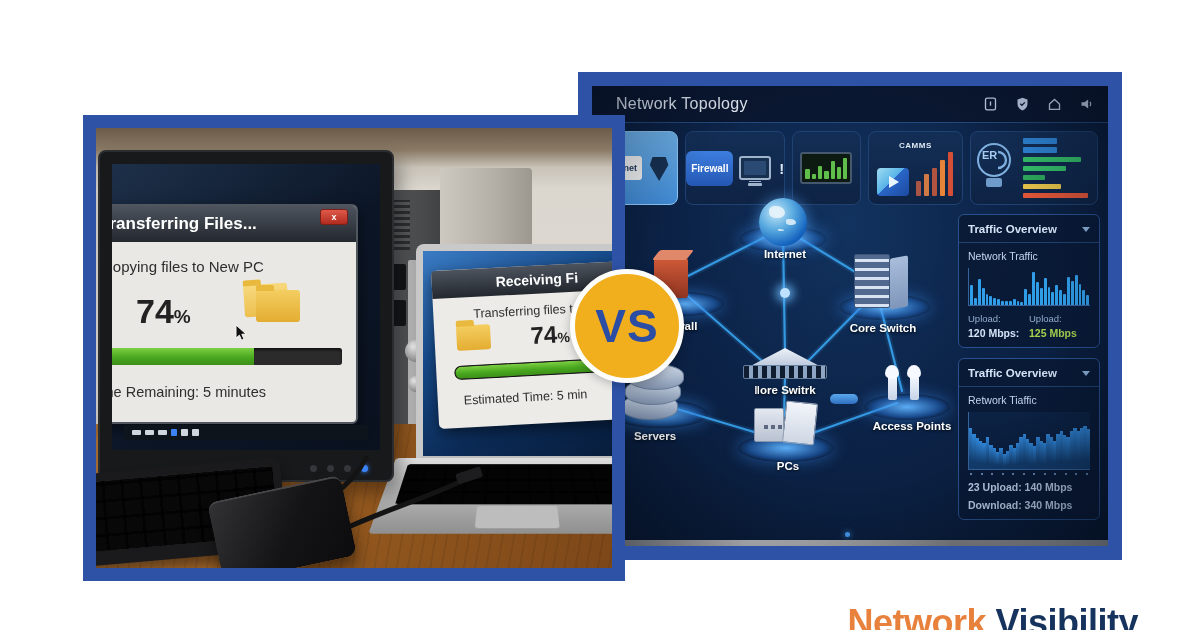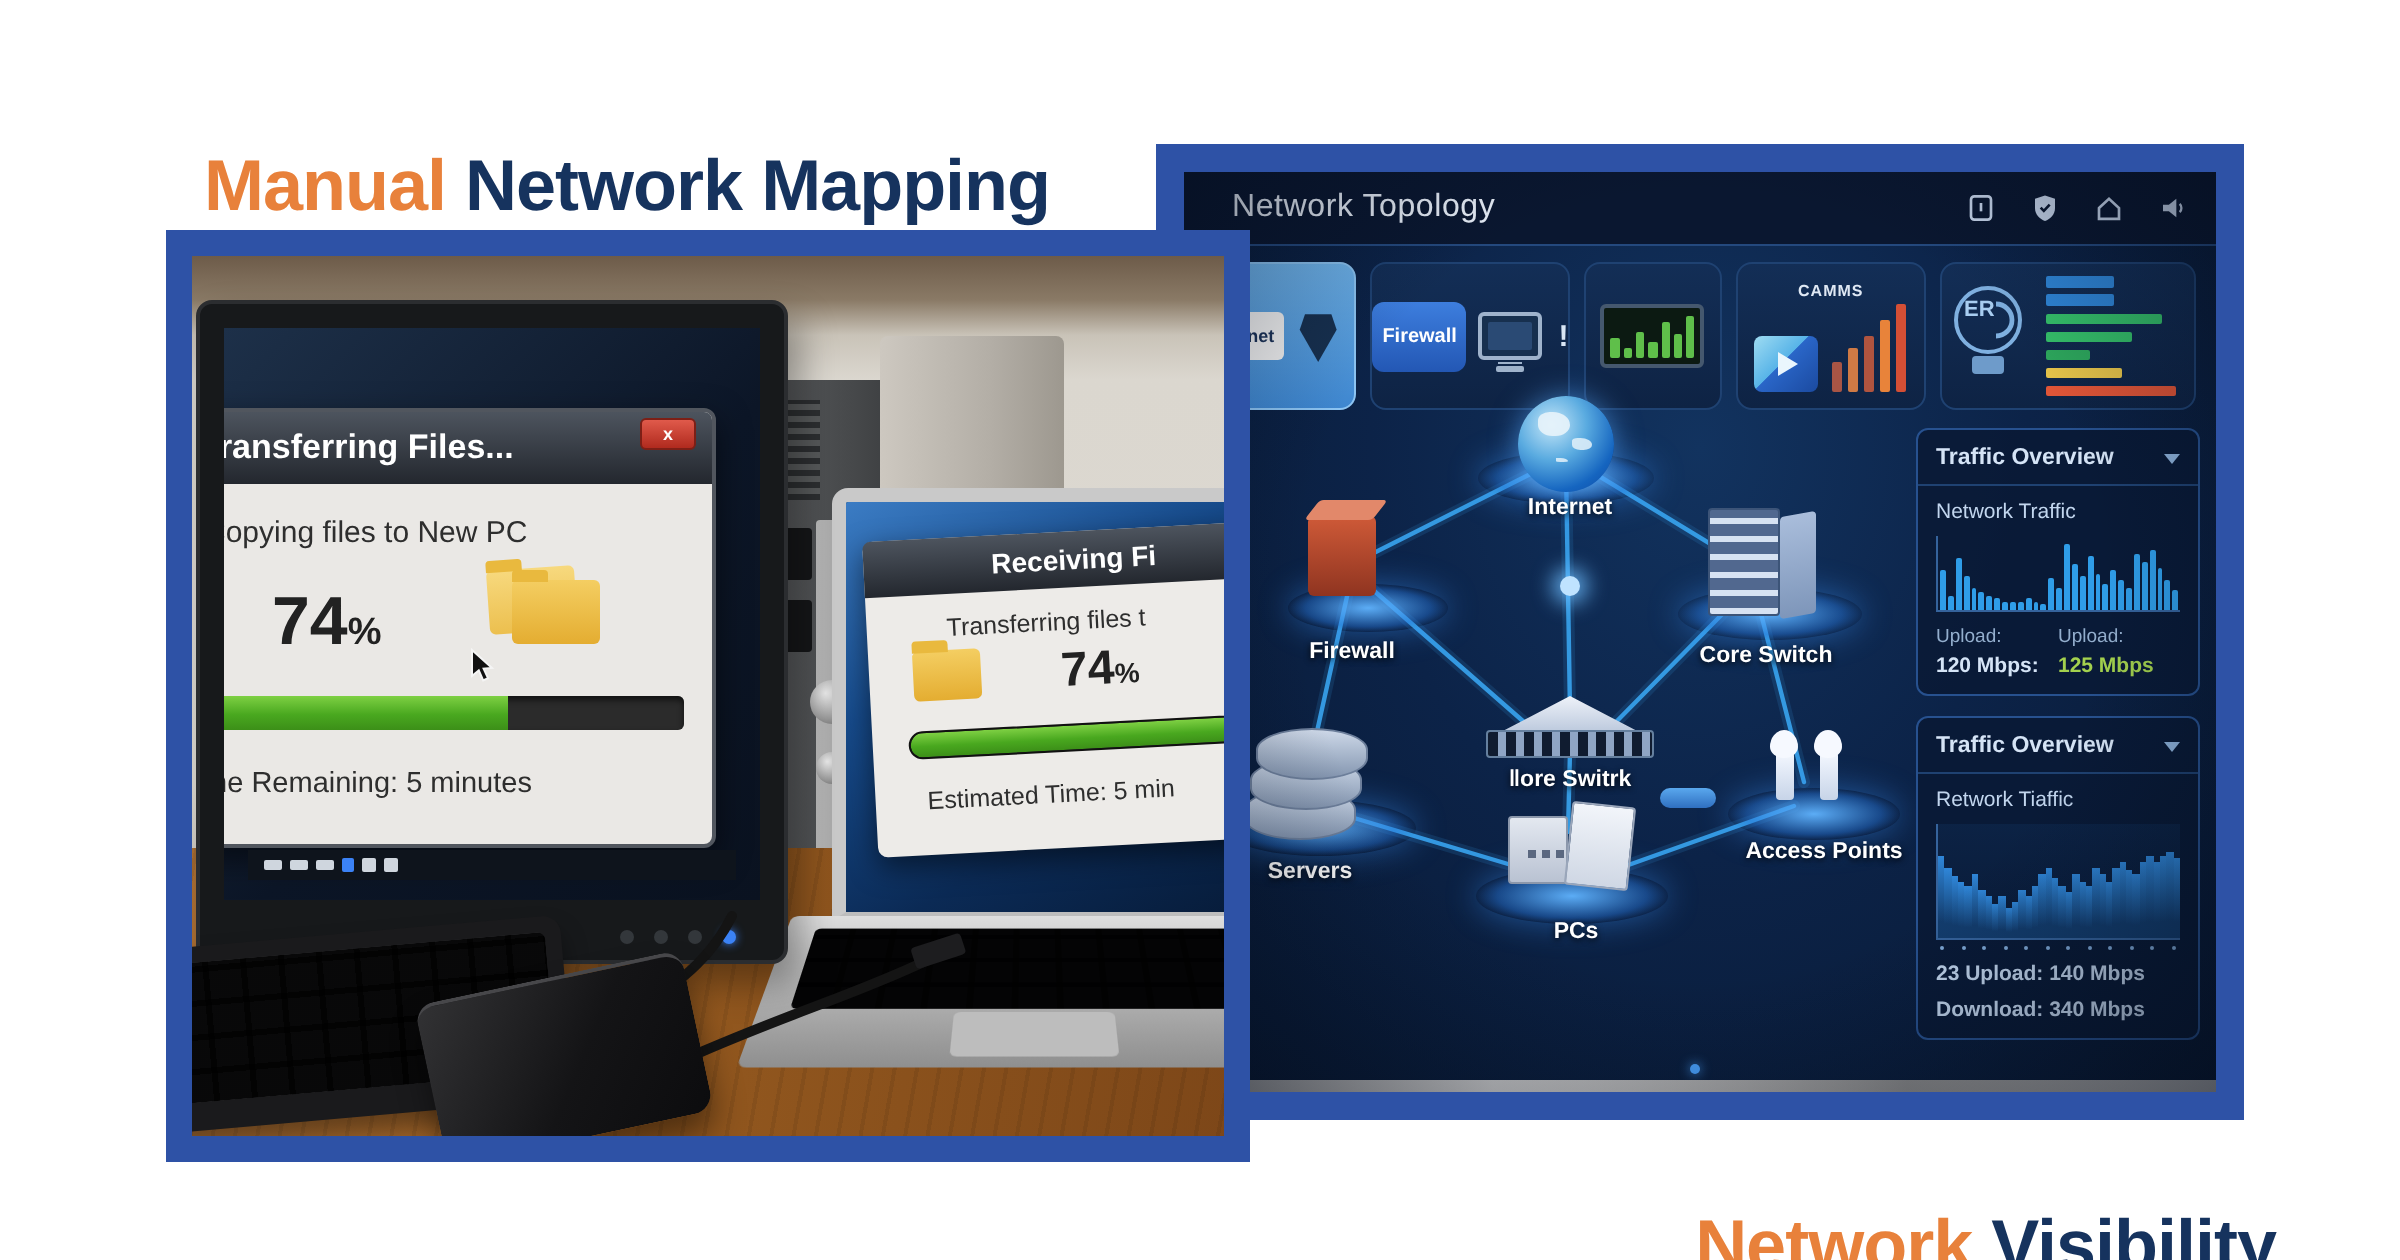--- a/index.html
+++ b/index.html
@@ -230,23 +230,20 @@
   .dash-led { position:absolute; left:49%; bottom:9px; width:5px; height:5px; border-radius:50%;
               background:#4aa3ff; box-shadow:0 0 6px #4aa3ff; }
   .dash-vig { position:absolute; inset:0; pointer-events:none;
               background:radial-gradient(ellipse at 50% 45%, transparent 55%, rgba(3,10,24,.55) 100%); }
 </style>
 </head>
 <body>
 
 <div class="stage">
 
-  <div class="headline headline-top">
-    <span class="hl-accent">Manual</span><span class="hl-rest"> Network Mapping</span>
-  </div>
 
   <div class="panel panel-right">
     <div class="dash">
 
       <div class="dash-header">
         <span class="dash-title">Network Topology</span>
         <div class="hdr-icons">
           <span>
               <svg width="15" height="16" viewBox="0 0 18 18">
                 <rect x="3" y="2" width="12" height="14" rx="2" fill="none" stroke="#c7d6ec" stroke-width="1.6"></rect>
@@ -627,18 +624,21 @@
         <rect x="360" y="342" width="26" height="11" rx="2" fill="#1d1d1f" transform="rotate(-18 373 347)"></rect>
       </svg>
 
       <div class="kb">
           <div class="kb-keys"></div>
         </div>
       <div class="hdd"></div>
     </div>
   </div>
 
+  <div class="vs-badge">
+    <span>VS</span>
+  </div>
 
   <div class="headline headline-bottom">
     <span class="hl-accent">Network</span><span class="hl-rest"> Visibility</span>
   </div>
 
 </div>
 
 </body></html>

